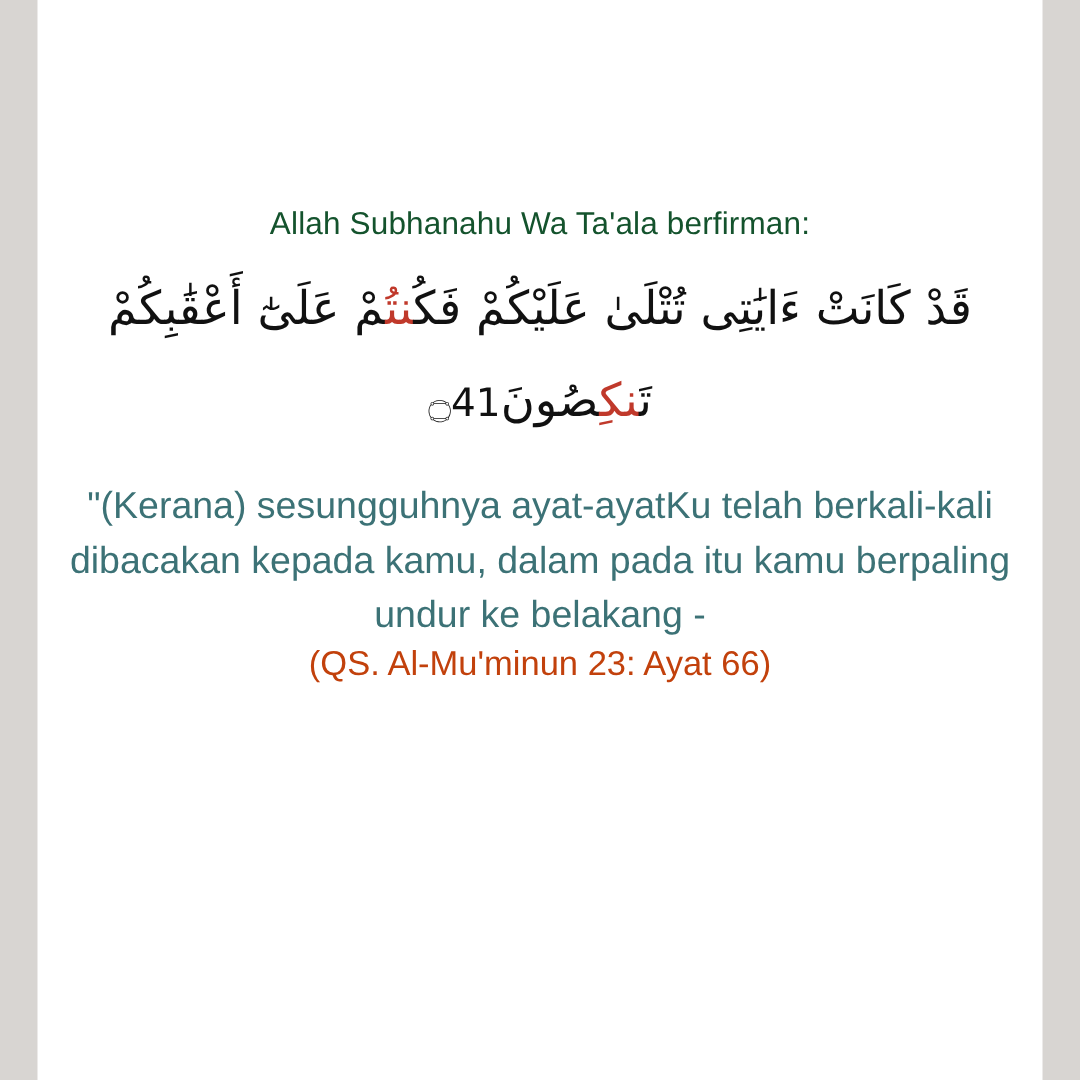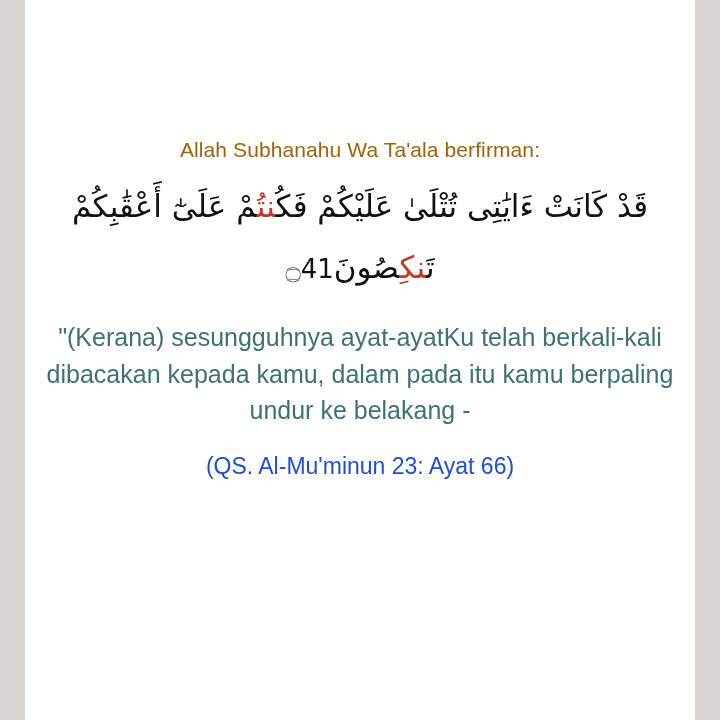--- a/index.html
+++ b/index.html
@@ -21,21 +21,21 @@
     height: 720px;
     background: #ffffff;
     box-sizing: border-box;
     display: flex;
     flex-direction: column;
     align-items: center;
   }
   .intro {
     margin-top: 136px;
     font-size: 21px;
-    color: #a16207;
+    color: #14532d;
     letter-spacing: 0.1px;
     text-align: center;
     line-height: 1.3;
   }
   .arabic-block {
     width: 640px;
     margin-top: 14px;
     text-align: center;
     direction: rtl;
     color: #111111;
@@ -60,23 +60,22 @@
   }
   .translation {
     width: 650px;
     margin-top: 22px;
     text-align: center;
     font-size: 25px;
     line-height: 1.46;
     color: #3c7276;
   }
   .reference {
-    margin-top: 24px;
     font-size: 23px;
-    color: #1d4ed8;
+    color: #c2410c;
     text-align: center;
   }
   .spacer {
     flex: 1;
   }
 </style>
 </head>
 <body>
 
 <div class="card">

